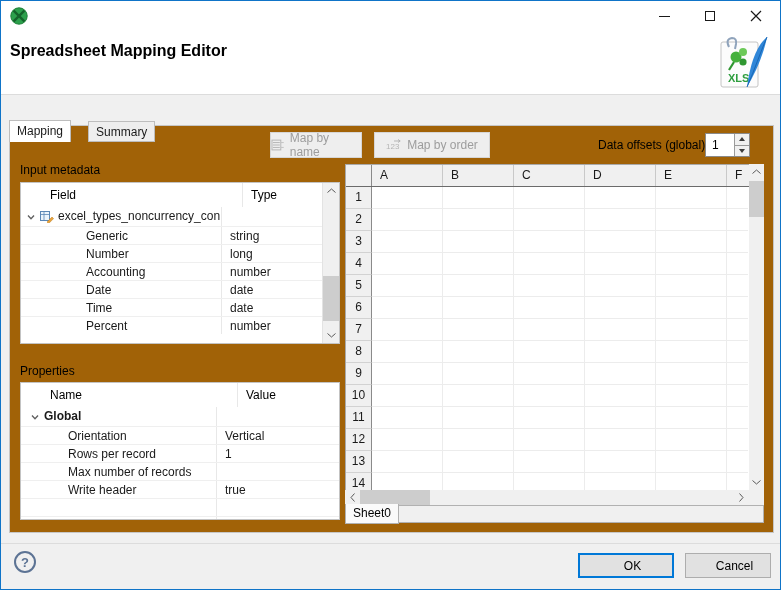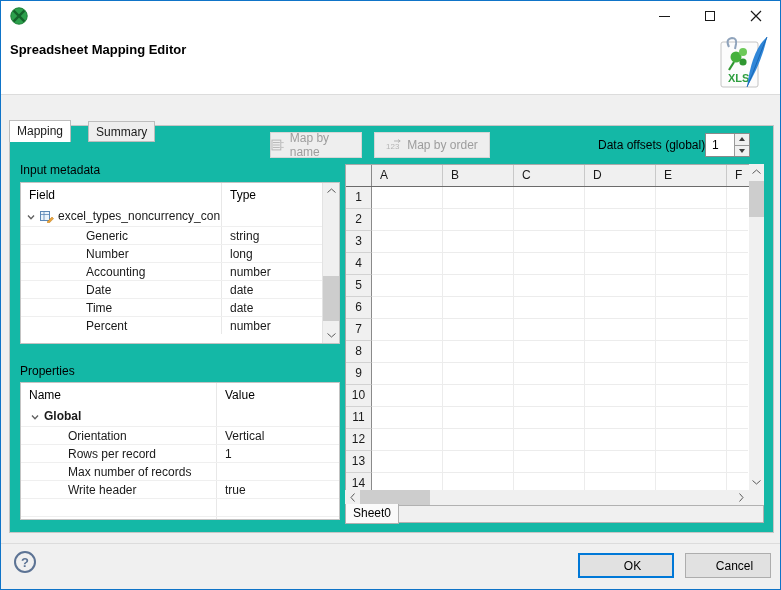--- a/index.html
+++ b/index.html
@@ -11,49 +11,49 @@
   }
   
   .titlebar{position:absolute;left:0;top:0;width:100%;height:30px;background:#fff;}
   .app-icon{position:absolute;left:9px;top:6px;width:18px;height:18px;}
   .win-btn{position:absolute;top:0;width:44px;height:30px;display:flex;align-items:center;justify-content:center;cursor:default;}
   .wb-min{right:94px}.wb-max{right:48px}.wb-close{right:2px}
   .glyph-min{display:block;width:11px;height:0;border-top:1px solid #1a1a1a;}
   .glyph-max{display:block;width:10px;height:10px;border:1px solid #1a1a1a;background:transparent;}
   
   .headerbar{position:absolute;left:0;top:30px;width:100%;height:64px;background:#fff;border-bottom:1px solid #dcdcdc;}
-  .dialog-title{position:absolute;left:9px;top:11px;font-size:13px;font-weight:bold;color:#000;}
+  .dialog-title{position:absolute;left:9px;top:11px;font-size:16px;font-weight:bold;color:#000;}
   .xls-icon{position:absolute;right:10px;top:2px;width:60px;height:60px;}
   
   .tabs{position:absolute;left:8px;top:119px;display:flex;align-items:flex-end;z-index:3;gap:18px;}
   .tab{height:21px;line-height:20px;padding:0 7px;background:#eeeeee;border:1px solid #bdbdbd;margin-right:-1px;color:#1a1a1a;}
   .tab.active{height:22px;background:#ffffff;border-bottom:none;z-index:4;position:relative;}
   
-  .panel{position:absolute;left:8px;top:124px;width:765px;height:408px;border:1px solid #c6c6c6;background:#14b8a6;overflow:hidden;}
+  .panel{position:absolute;left:8px;top:124px;width:765px;height:408px;border:1px solid #c6c6c6;background:#a16207;overflow:hidden;}
   
   .tbtn{position:absolute;top:6px;height:26px;background:#eeeeee;border:1px solid #d6d6d6;color:#9d9d9d;
         display:flex;align-items:center;justify-content:center;gap:5px;font-size:12px;}
   .btn-mapname{left:260px;width:92px;}
   .btn-maporder{left:364px;width:116px;}
   .btn-unmap{left:490px;width:71px;}
   .offsets-label{position:absolute;left:588px;top:12px;color:#000;}
   .spinner{position:absolute;left:695px;top:7px;width:45px;height:24px;background:#fff;border:1px solid #8a8a8a;display:flex;}
   .spin-value{flex:1;line-height:22px;padding-left:6px;color:#000;}
   .spin-btns{width:15px;border-left:1px solid #9a9a9a;display:flex;flex-direction:column;background:#f0f0f0;}
   .spin-btn{flex:1;display:flex;align-items:center;justify-content:center;}
   .spin-btn.up{border-bottom:1px solid #9a9a9a;}
   .tri-up{width:0;height:0;border-left:3px solid transparent;border-right:3px solid transparent;border-bottom:4px solid #3c3c3c;}
   .tri-down{width:0;height:0;border-left:3px solid transparent;border-right:3px solid transparent;border-top:4px solid #3c3c3c;}
   
   .section-label{position:absolute;left:10px;color:#000;}
   .lbl-meta{top:37px;} .lbl-props{top:238px;}
   
   .dtable{position:absolute;left:10px;width:320px;background:#fff;border:1px solid #c3c3c3;overflow:hidden;}
   .t-meta{top:56px;height:162px;} .t-props{top:256px;height:138px;}
-  .thead{display:flex;height:24px;line-height:24px;color:#000;}
+  .thead{display:flex;height:24px;line-height:24px;color:#000;margin-left:21px;}
   .trow{display:flex;height:18px;line-height:18px;border-top:1px solid #efefef;}
   .trow.root{height:19px;line-height:19px;border-top:none;}
   .tc-field,.tc-name{overflow:hidden;white-space:nowrap;padding-left:8px;}
   .t-meta .tc-field{width:200px;} .t-meta .tc-type{flex:1;border-left:1px solid #e8e8e8;padding-left:8px;}
   .t-props .tc-name{width:195px;} .t-props .tc-value{flex:1;border-left:1px solid #e8e8e8;padding-left:8px;}
   .t-meta .thead .tc-type{border-left:1px solid #e8e8e8;}
   .t-props .thead .tc-value{border-left:1px solid #e8e8e8;}
   .child{padding-left:65px !important;}
   .t-props .child{padding-left:47px !important;}
   .tree-cell{display:flex;align-items:center;gap:4px;padding-left:5px !important;}

